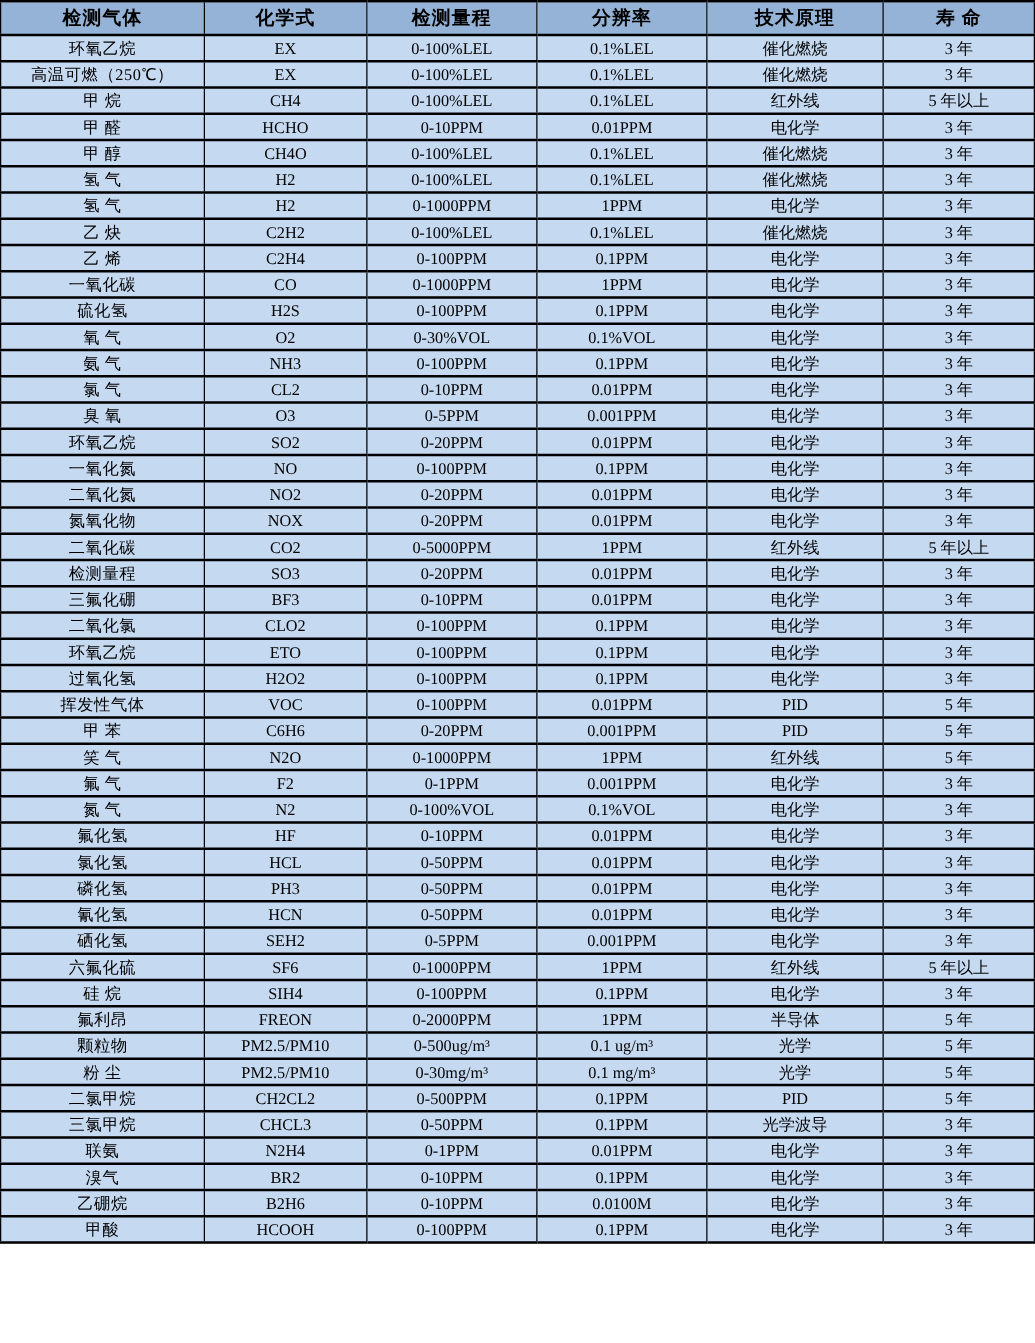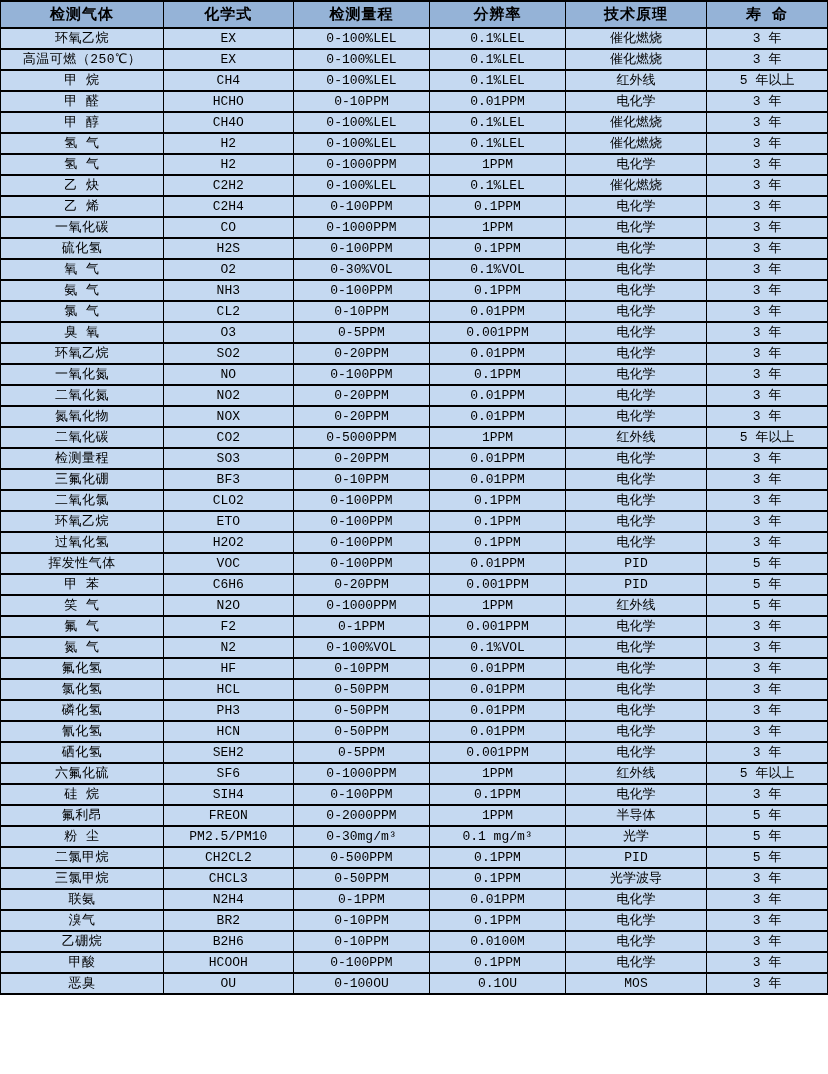--- a/index.html
+++ b/index.html
@@ -11,21 +11,21 @@
     width: 828px;
     height: 1074px;
     overflow: hidden;
   }
   table.spec-table {
     width: 828px;
     height: 778px;
     border-collapse: collapse;
     table-layout: fixed;
     background: #c5d9f1;
-    font-family: Liberation Mono, monospace;
+    font-family: Liberation Serif, serif;
   }
   .spec-table col.c-gas        { width: 19.7%; }
   .spec-table col.c-formula    { width: 15.7%; }
   .spec-table col.c-range      { width: 16.5%; }
   .spec-table col.c-resolution { width: 16.4%; }
   .spec-table col.c-principle  { width: 17.1%; }
   .spec-table col.c-lifespan   { width: 14.6%; }
   .spec-table th, .spec-table td {
     border-left: 1px solid #000000;
     border-right: 1px solid #000000;
@@ -380,20 +380,28 @@
       </tr>
       <tr>
         <td class="col-gas">氟利昂</td>
         <td class="col-formula">FREON</td>
         <td class="col-range">0-2000PPM</td>
         <td class="col-resolution">1PPM</td>
         <td class="col-principle">半导体</td>
         <td class="col-lifespan">5 年</td>
       </tr>
       <tr>
+        <td class="col-gas">颗粒物</td>
+        <td class="col-formula">PM2.5/PM10</td>
+        <td class="col-range">0-500ug/m³</td>
+        <td class="col-resolution">0.1 ug/m³</td>
+        <td class="col-principle">光学</td>
+        <td class="col-lifespan">5 年</td>
+      </tr>
+      <tr>
         <td class="col-gas">粉 尘</td>
         <td class="col-formula">PM2.5/PM10</td>
         <td class="col-range">0-30mg/m³</td>
         <td class="col-resolution">0.1 mg/m³</td>
         <td class="col-principle">光学</td>
         <td class="col-lifespan">5 年</td>
       </tr>
       <tr>
         <td class="col-gas">二氯甲烷</td>
         <td class="col-formula">CH2CL2</td>
@@ -435,22 +443,14 @@
         <td class="col-lifespan">3 年</td>
       </tr>
       <tr>
         <td class="col-gas">甲酸</td>
         <td class="col-formula">HCOOH</td>
         <td class="col-range">0-100PPM</td>
         <td class="col-resolution">0.1PPM</td>
         <td class="col-principle">电化学</td>
         <td class="col-lifespan">3 年</td>
       </tr>
-      <tr>
-        <td class="col-gas">恶臭</td>
-        <td class="col-formula">OU</td>
-        <td class="col-range">0-100OU</td>
-        <td class="col-resolution">0.1OU</td>
-        <td class="col-principle">MOS</td>
-        <td class="col-lifespan">3 年</td>
-      </tr>
     </tbody>
 </table>
 
 </body></html>

